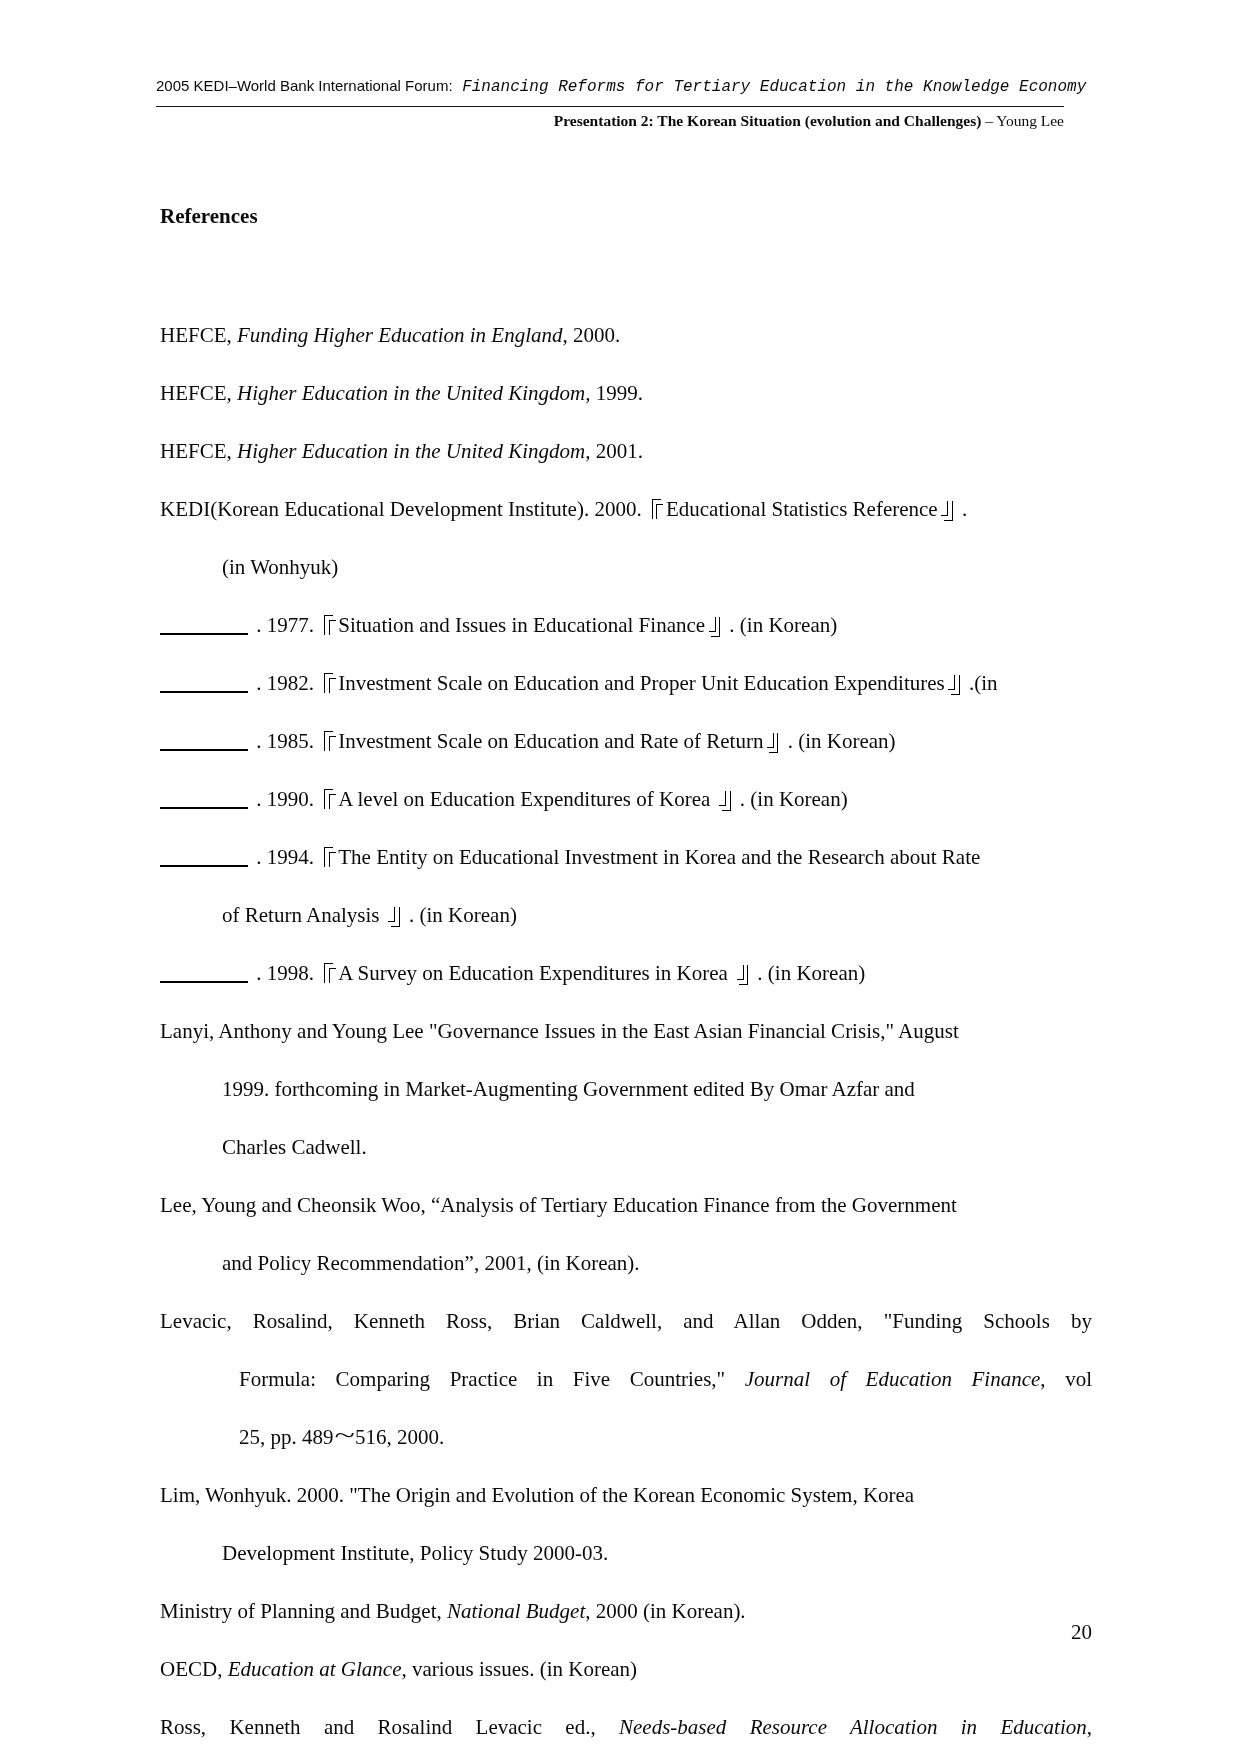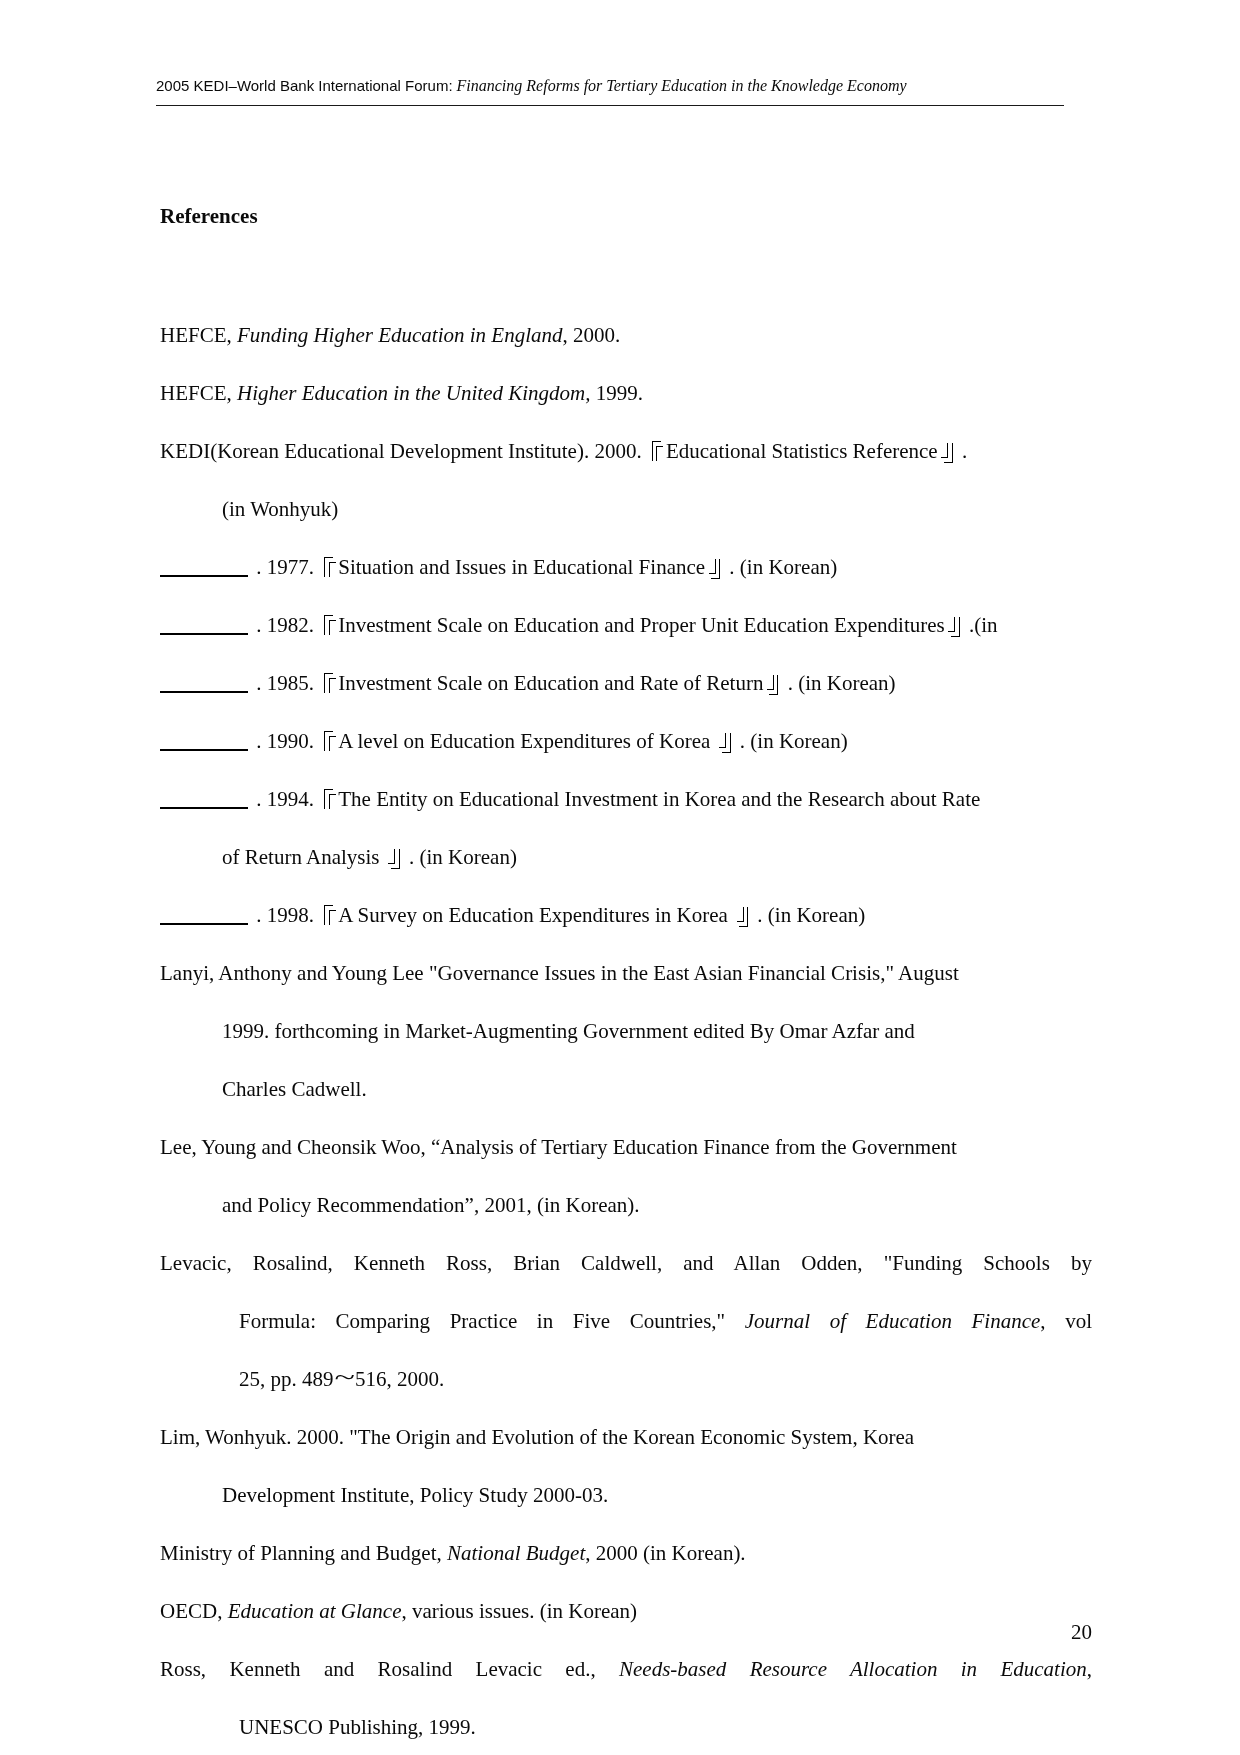--- a/index.html
+++ b/index.html
@@ -4,21 +4,21 @@
 <style>
   html,body{margin:0;padding:0;background:#e8e8e8;}
   #page{
     position:relative;width:1240px;height:1755px;background:#ffffff;
     font-family:"Liberation Serif","DejaVu Serif",serif;color:#0a0a0a;
     margin:0 auto;overflow:hidden;
   }
   
   .hdr{position:absolute;left:156px;top:76px;width:908px;}
   .hdr-line1{font-family:"Liberation Sans","DejaVu Sans",sans-serif;font-size:15px;line-height:20px;white-space:nowrap;}
-  .hdr-line1 em{font-family:Liberation Serif, serif;font-style:italic;font-size:16px;}
+  .hdr-line1 em{font-family:Liberation Mono, monospace;font-style:italic;font-size:16px;}
   .hdr-rule{border-bottom:1.7px solid #1a1a1a;margin-top:9px;}
   .hdr-line2{font-size:15.5px;line-height:20px;text-align:right;margin-top:4px;white-space:nowrap;}
   .hdr-line2 b{font-weight:bold;}
   
   .sec-title{position:absolute;left:160px;top:204px;font-size:21px;font-weight:bold;}
   
   #refs{position:absolute;left:160px;top:296px;width:932px;font-size:21px;}
   .ref{margin:0 0 3px 0;}
   .ref-line{height:38px;line-height:38px;white-space:nowrap;margin-top:20px;}
   .ref-line.ind1{padding-left:62px;}
@@ -37,30 +37,34 @@
   .page-num{position:absolute;left:160px;top:1620px;width:932px;text-align:right;font-size:21px;}
 </style>
 </head>
 <body>
 
 <div id="page">
 
   <div class="hdr">
     <div class="hdr-line1"><span>2005 KEDI–World Bank International Forum:</span><em> Financing Reforms for Tertiary Education in the Knowledge Economy</em></div>
     <div class="hdr-rule"></div>
+    <div class="hdr-line2"><b>Presentation 2: The Korean Situation (evolution and Challenges)</b><span> – Young Lee</span></div>
   </div>
 
   <div class="sec-title">References</div>
 
   <div id="refs">
       <div class="ref">
         <div class="ref-line">HEFCE, <em>Funding Higher Education in England</em>, 2000.</div>
       </div>
       <div class="ref">
         <div class="ref-line">HEFCE, <em>Higher Education in the United Kingdom,</em> 1999.</div>
+      </div>
+      <div class="ref">
+        <div class="ref-line">HEFCE, <em>Higher Education in the United Kingdom,</em> 2001.</div>
       </div>
       <div class="ref">
         <div class="ref-line">KEDI(Korean Educational Development Institute). 2000. <span class="bro"></span>Educational Statistics Reference<span class="brc"></span> .</div>
         <div class="ref-line ind1">(in Wonhyuk)</div>
       </div>
       <div class="ref">
         <div class="ref-line"><span class="blank"></span> . 1977. <span class="bro"></span>Situation and Issues in Educational Finance<span class="brc"></span> . (in Korean)</div>
       </div>
       <div class="ref">
         <div class="ref-line"><span class="blank"></span> . 1982. <span class="bro"></span>Investment Scale on Education and Proper Unit Education Expenditures<span class="brc"></span> .(in</div>

